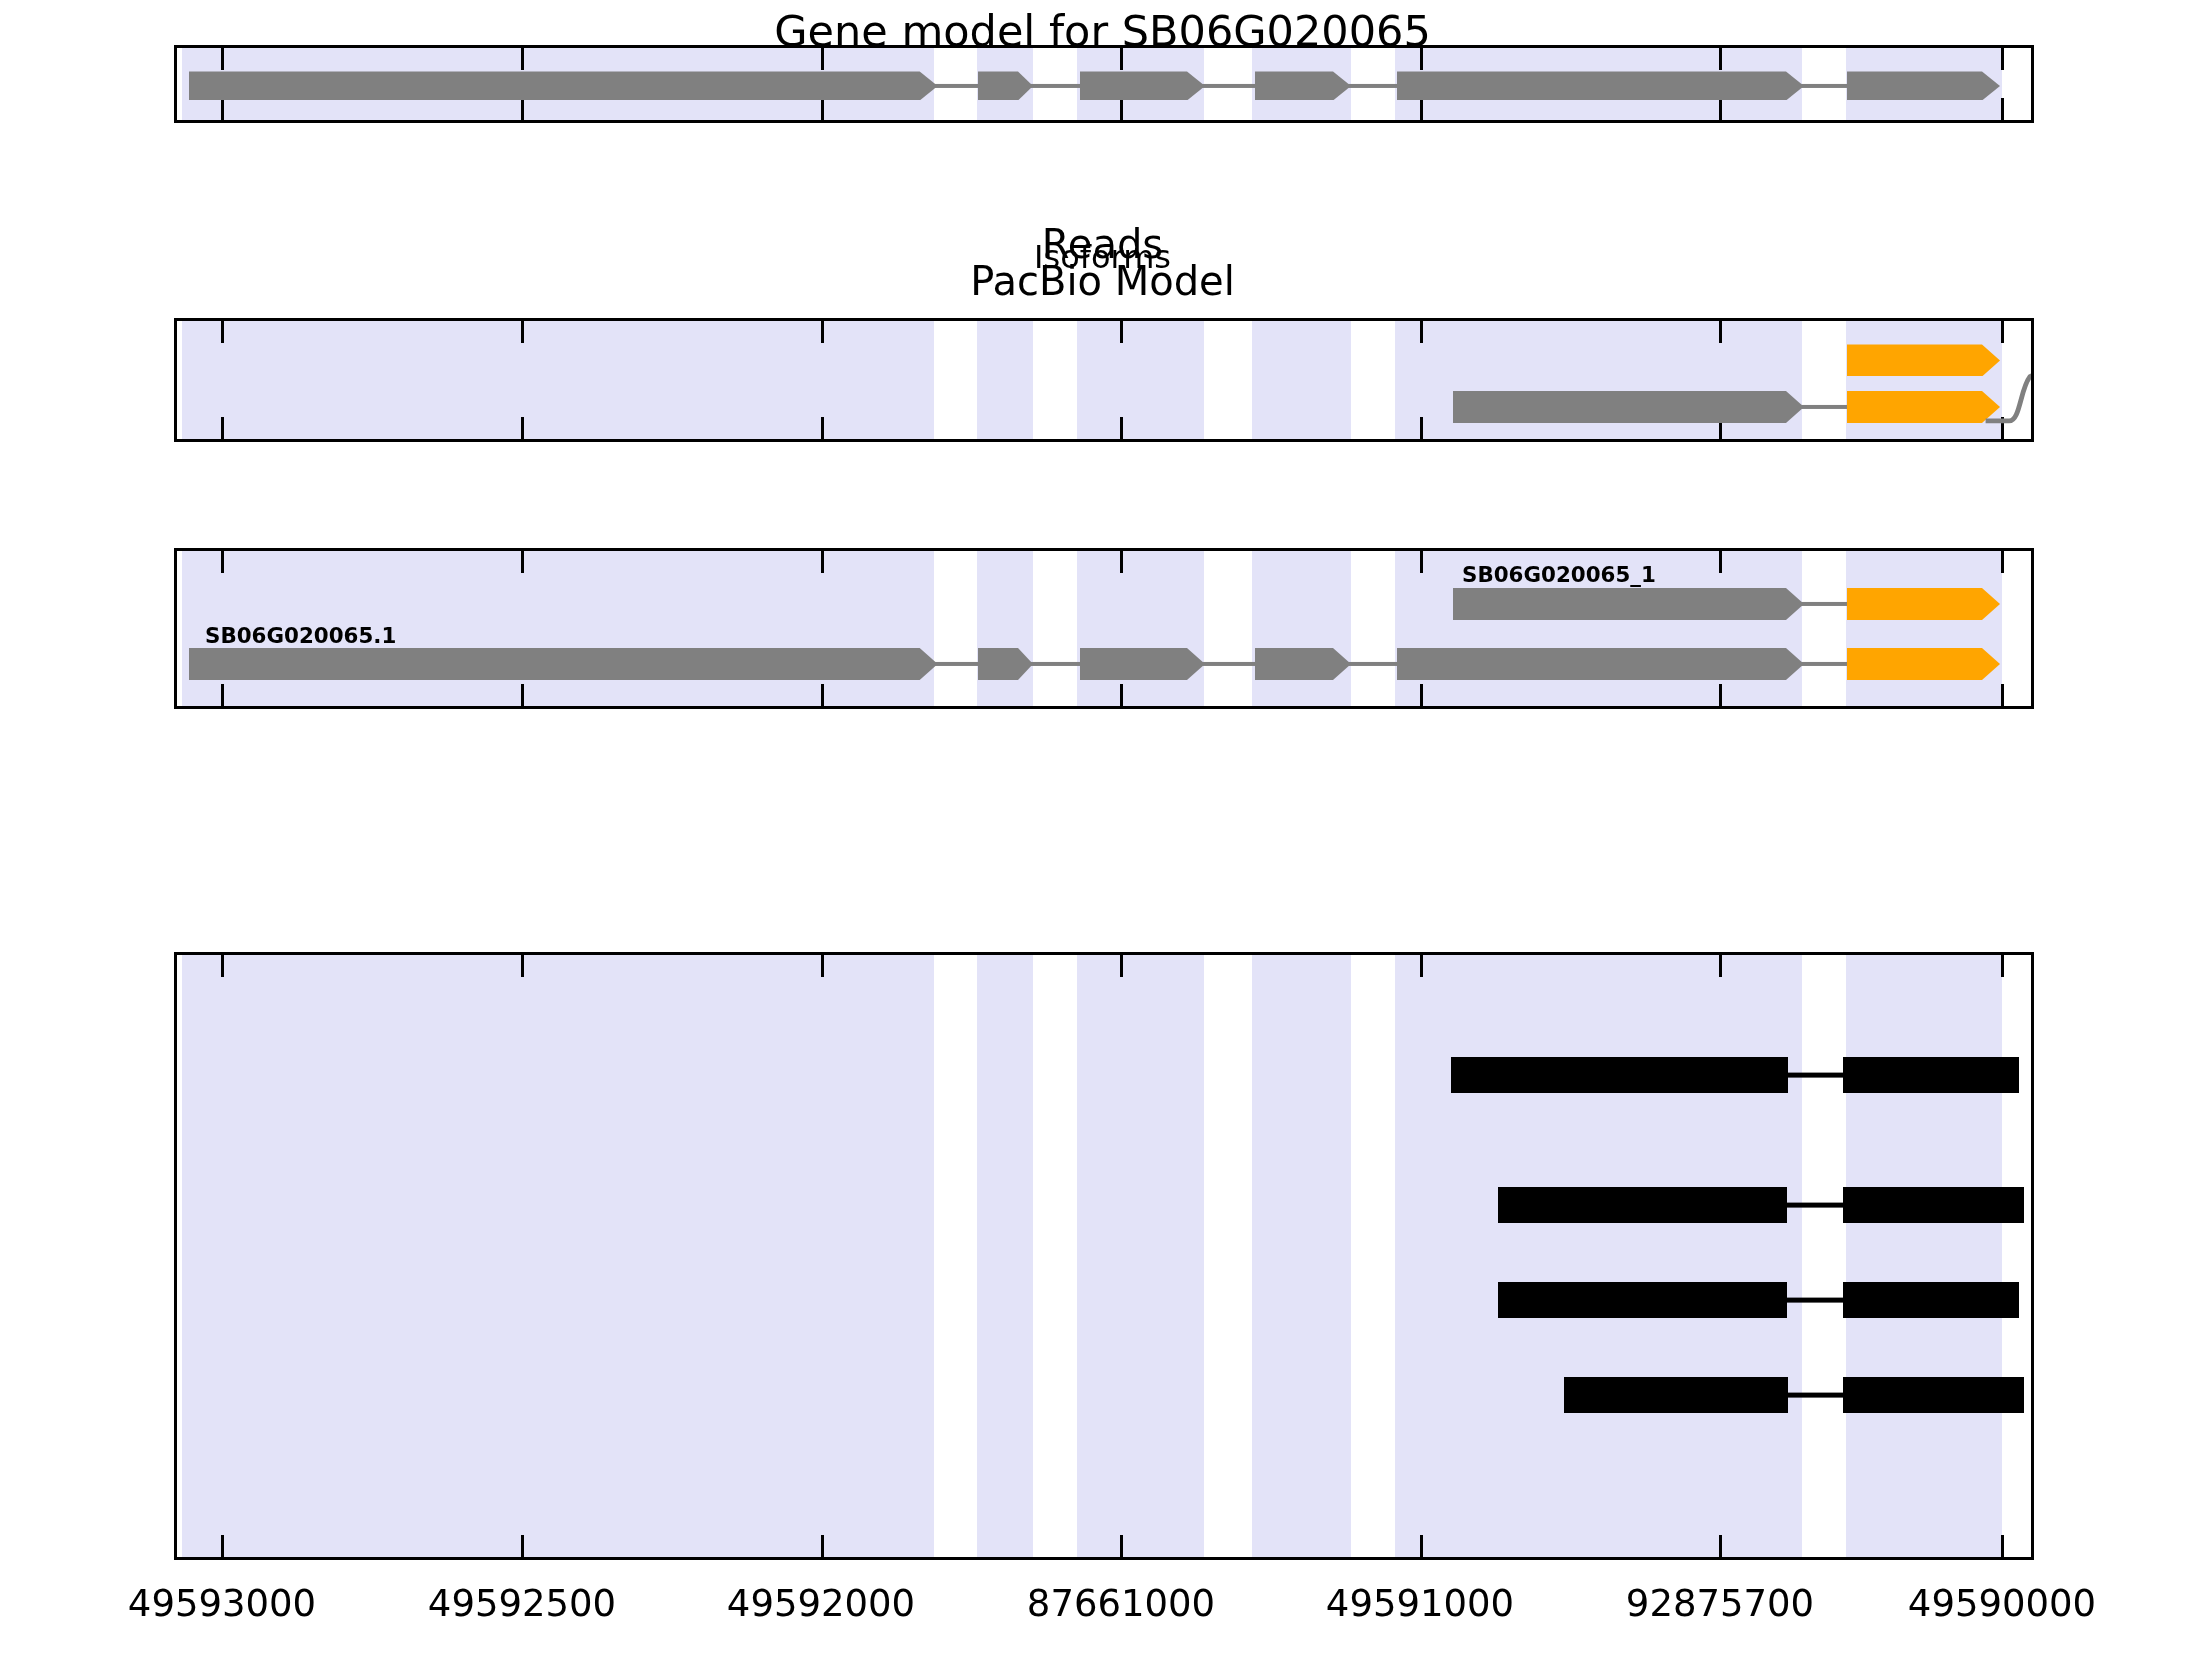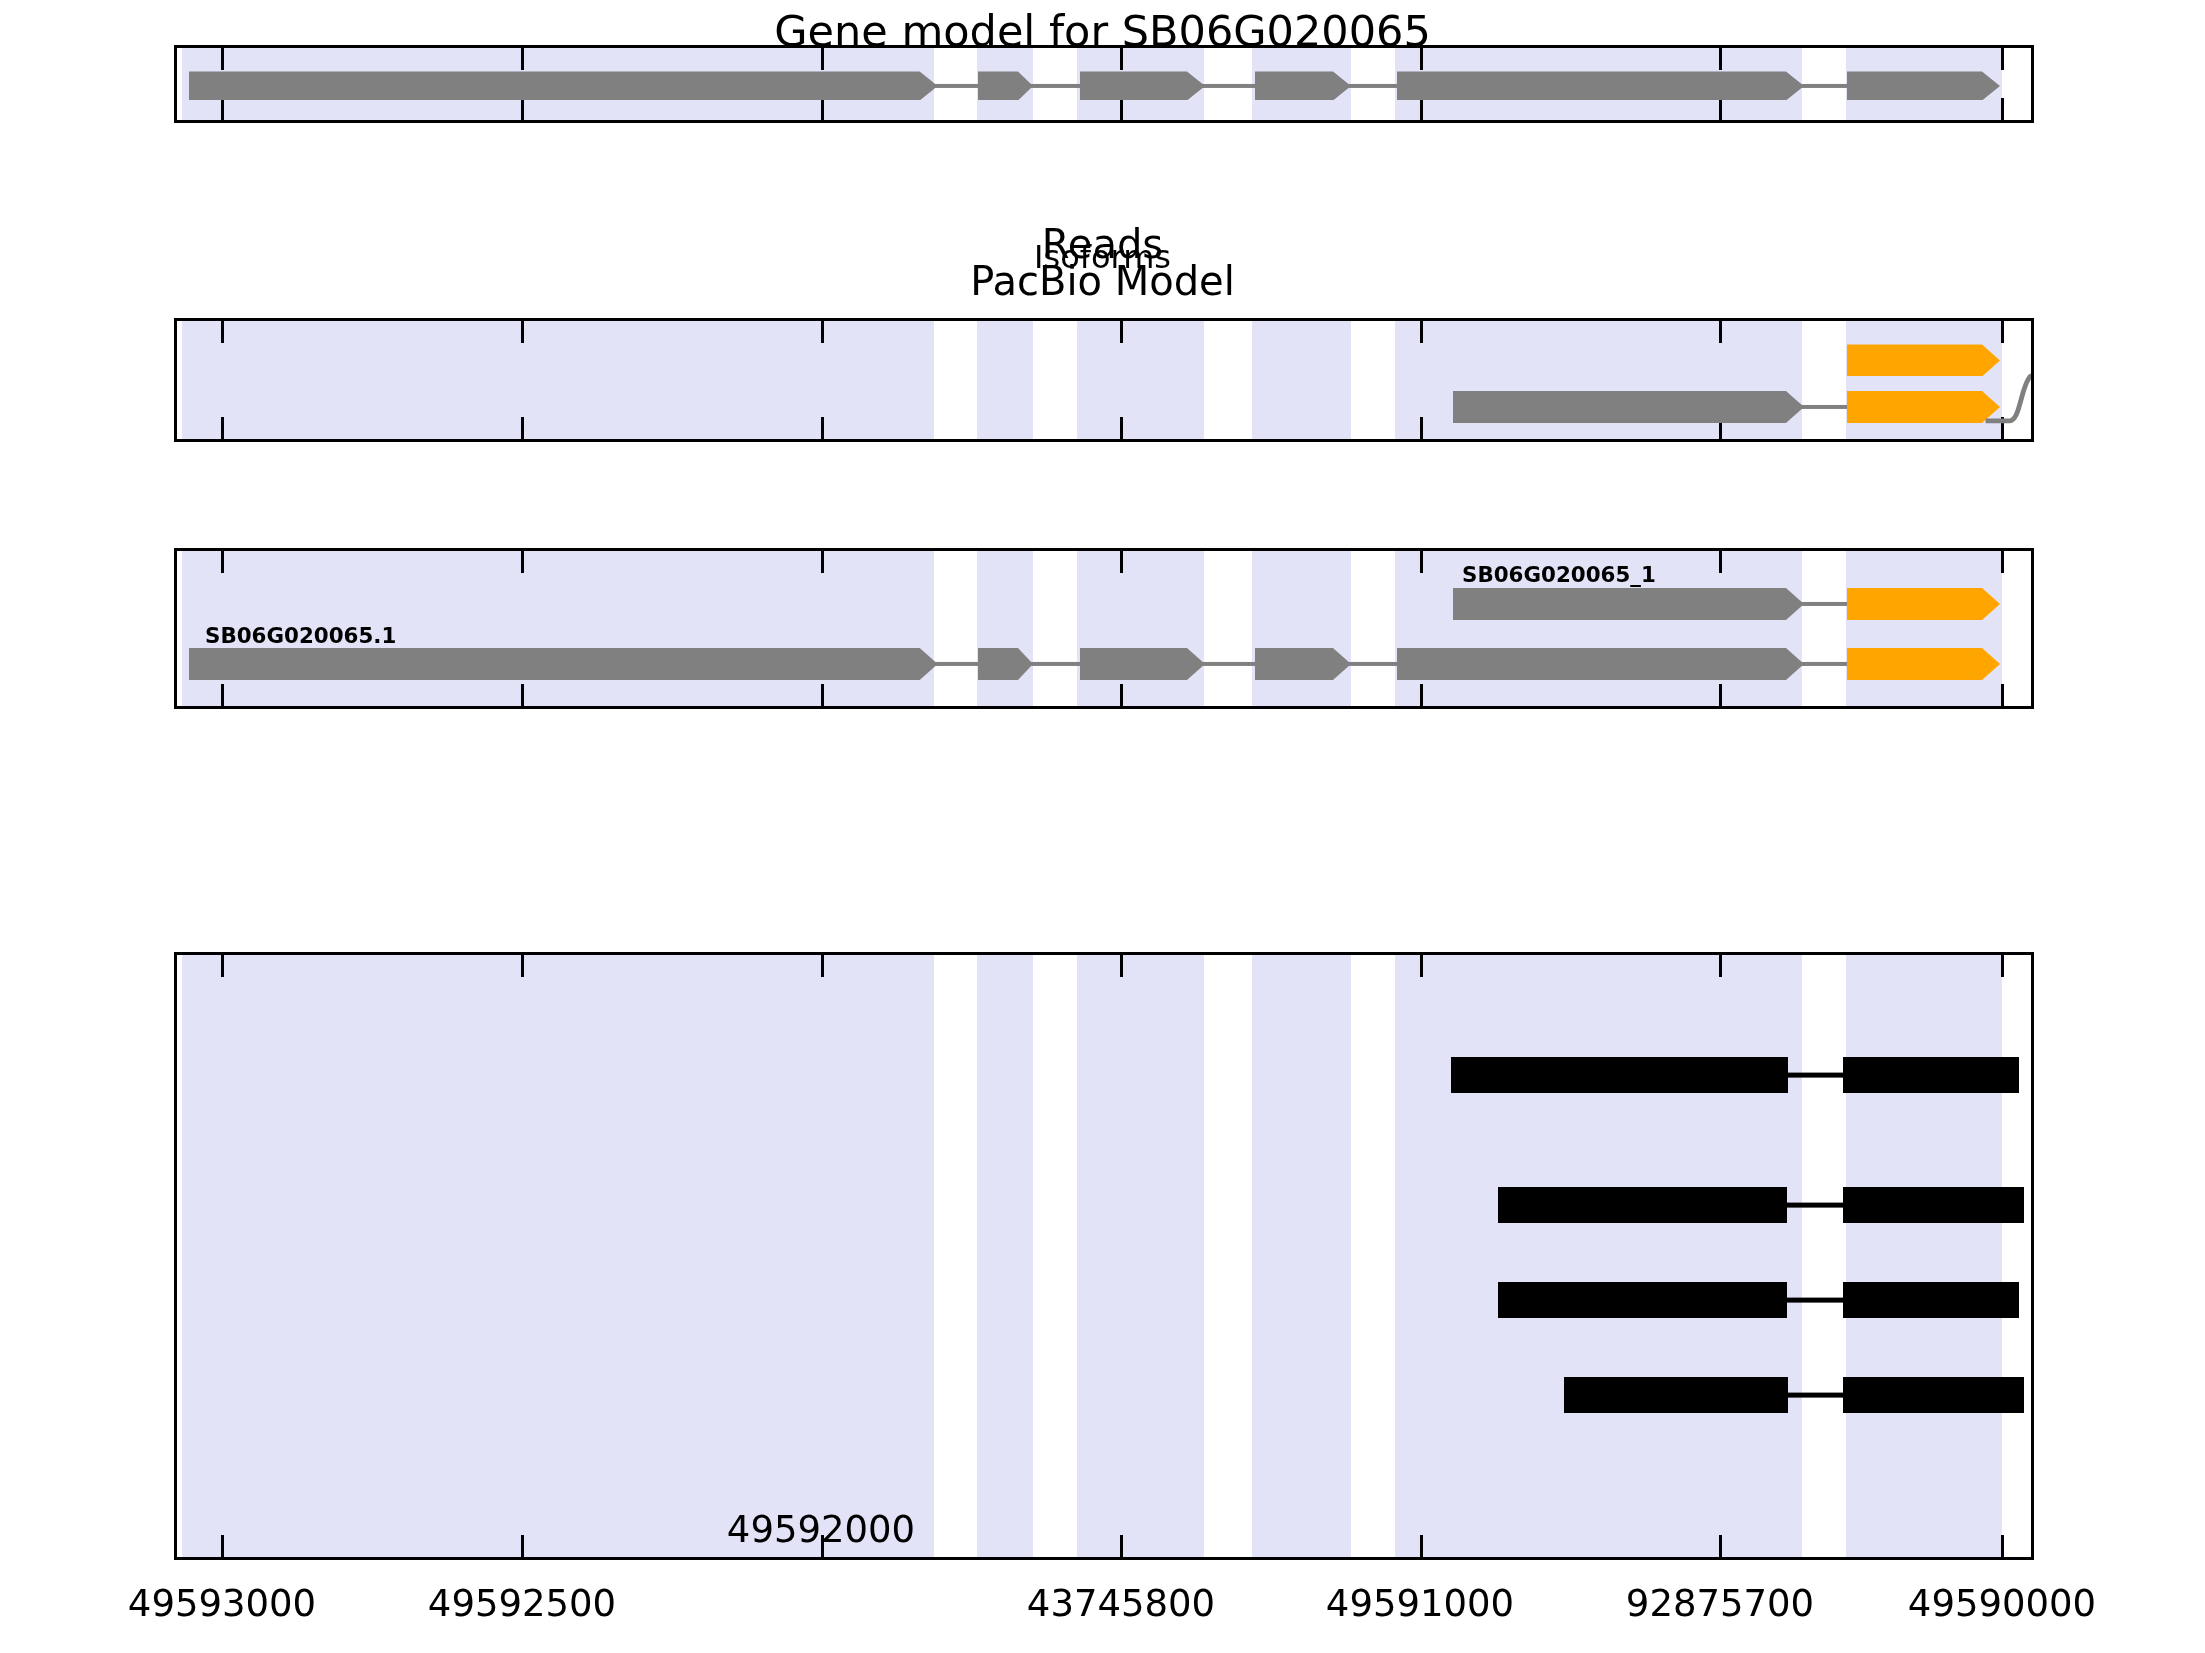--- a/index.html
+++ b/index.html
@@ -259,21 +259,21 @@
     <div class="featrow" id="read-row-3" style="top:422px;height:36px;">
         <div class="intron black" style="left: 1607px; width: 62px;"></div>
         <div class="exon black" style="left: 1387px; width: 224px;"></div>
         <div class="exon black" style="left: 1666px; width: 181px;"></div>
       </div>
   </div>
 
   <div id="xaxis-labels">
       <div class="xlabel" style="left: 222px; top: 1582px;">49593000</div>
       <div class="xlabel" style="left: 522px; top: 1582px;">49592500</div>
-      <div class="xlabel" style="left: 821px; top: 1508px;">49592000</div>
-      <div class="xlabel" style="left: 1121px; top: 1582px;">43745800</div>
+      <div class="xlabel" style="left: 821px; top: 1582px;">49592000</div>
+      <div class="xlabel" style="left: 1121px; top: 1582px;">87661000</div>
       <div class="xlabel" style="left: 1420px; top: 1582px;">49591000</div>
       <div class="xlabel" style="left: 1720px; top: 1582px;">92875700</div>
       <div class="xlabel" style="left: 2002px; top: 1582px; text-align: right;">49590000</div>
     </div>
 
 </div>
 
 
 </body></html>

